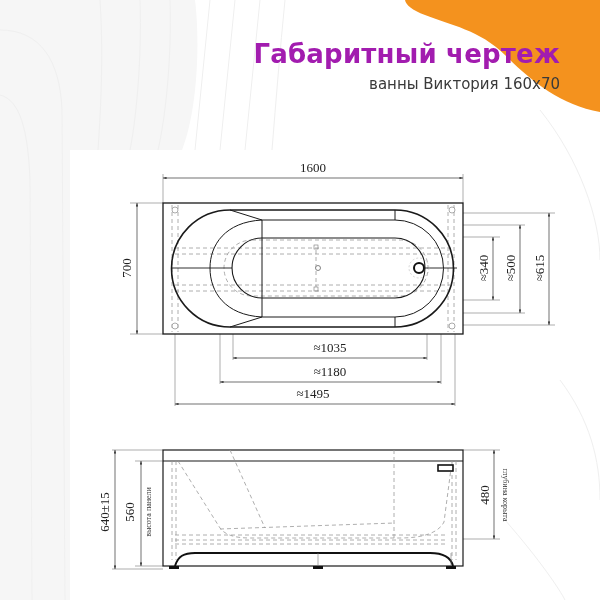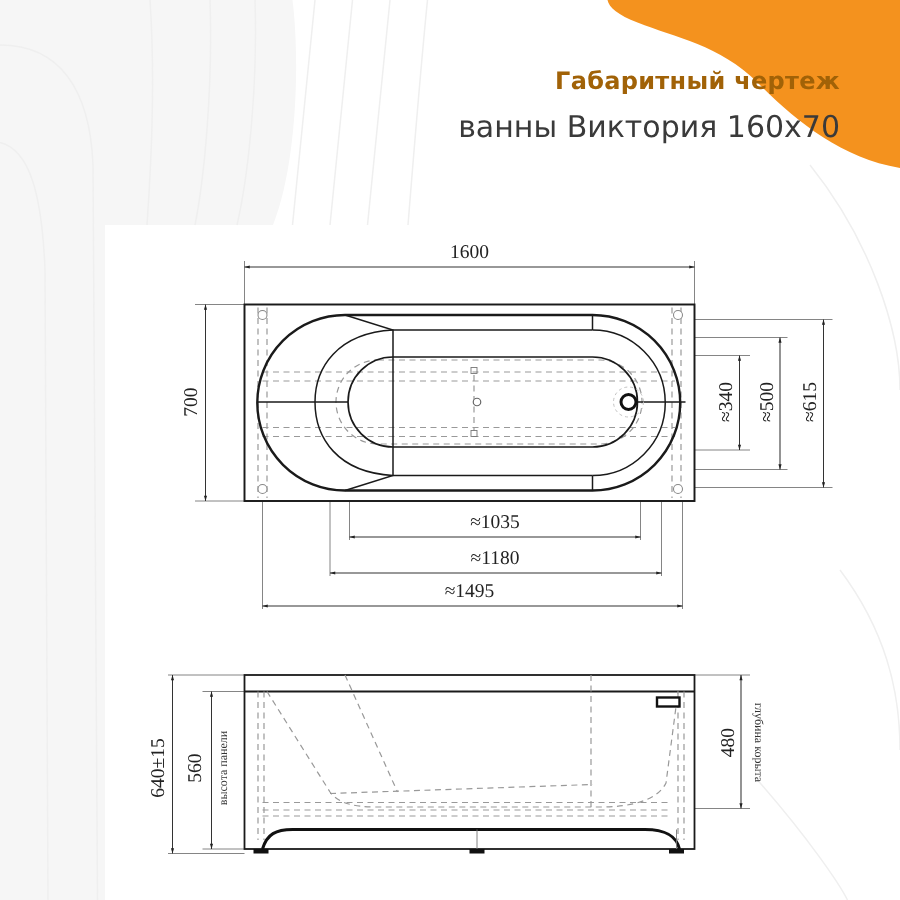--- a/index.html
+++ b/index.html
@@ -1,20 +1,20 @@
 <!DOCTYPE html>
 <html><head>
 <meta charset="utf-8">
 <style>
   html, body { margin:0; padding:0; }
   body { width:600px; height:600px; overflow:hidden; background:#ffffff; position:relative; font-family:"DejaVu Sans", sans-serif; }
   .bg { position:absolute; left:0; top:0; width:600px; height:600px; }
   .title-block { position:absolute; right:40px; top:40px; text-align:right; }
-  .title { font-family:"DejaVu Sans", sans-serif; font-weight:bold; font-size:16px; color:#a16207; letter-spacing:0.2px; line-height:28px; }
-  .subtitle { font-family:"DejaVu Sans", sans-serif; font-size:20px; color:#3a3a3a; line-height:24px; margin-top:4px; }
+  .title { font-family:"DejaVu Sans", sans-serif; font-weight:bold; font-size:26px; color:#a21caf; letter-spacing:0.2px; line-height:28px; }
+  .subtitle { font-family:"DejaVu Sans", sans-serif; font-size:15px; color:#3a3a3a; line-height:24px; margin-top:4px; }
   svg.drawing { position:absolute; left:0; top:0; width:600px; height:600px; }
   .dim { font-family:"Liberation Serif", serif; font-size:13px; fill:#222; }
   .dim-small { font-family:"Liberation Serif", serif; font-size:8px; fill:#333; }
 </style>
 </head>
 <body>
 
 <svg class="bg" viewBox="0 0 600 600">
   <path d="M0,0 L195,0 C200,40 198,110 182,150 L70,150 L70,600 L0,600 Z" fill="#f6f6f6"></path>
   <g fill="none" stroke="#efefef" stroke-width="1">

